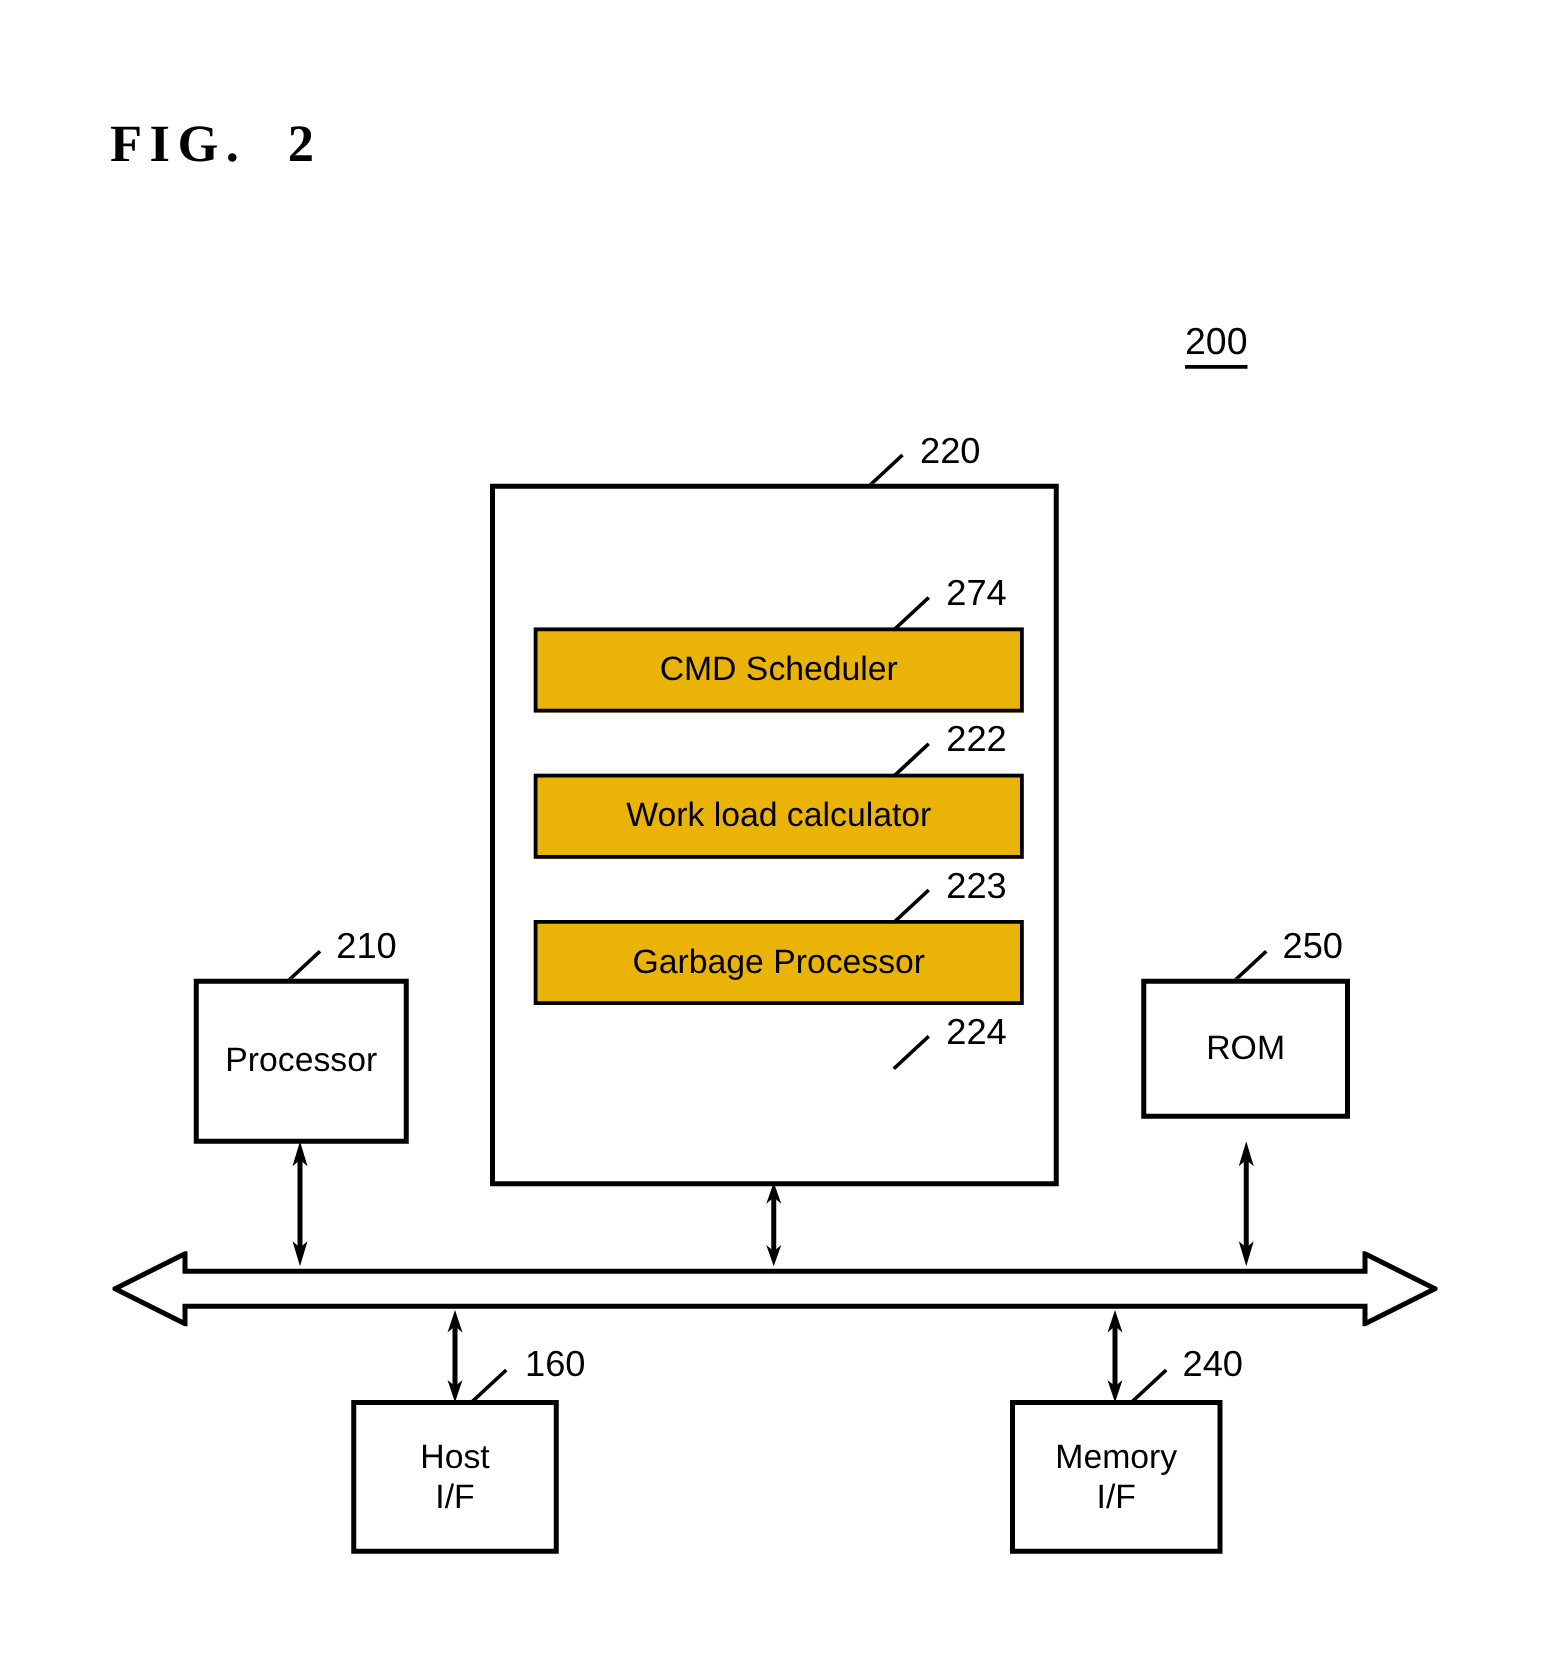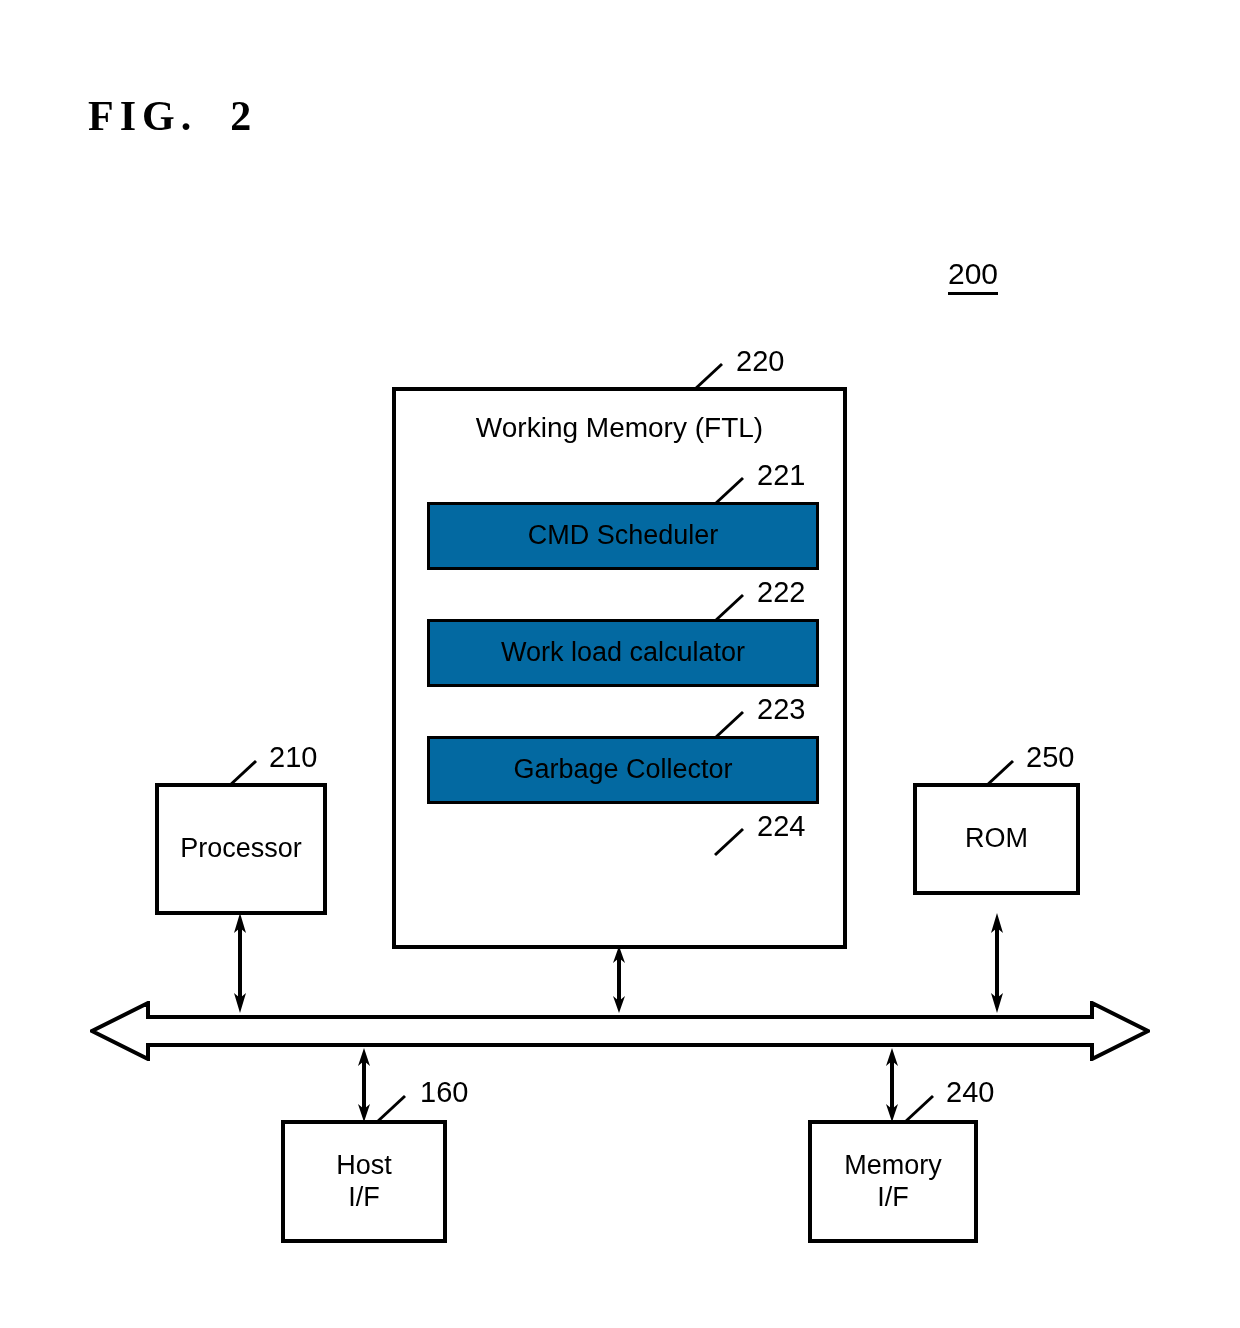--- a/index.html
+++ b/index.html
@@ -85,21 +85,21 @@
     font-size: 28px;
   }
 
   .ftl-module {
     position: absolute;
     left: 31px;
     width: 392px;
     height: 68px;
     box-sizing: border-box;
     border: 3px solid #000;
-    background: #0369a1;
+    background: #eab308;
     display: flex;
     align-items: center;
     justify-content: center;
     font-size: 27px;
   }
   #ftl-module-0 { top: 111px; }
   #ftl-module-1 { top: 228px; }
   #ftl-module-2 { top: 345px; }
   #ftl-module-3 { top: 462px; }
 
@@ -139,41 +139,40 @@
 
 <div class="ref" style="left:736px; top:347px;">220</div>
 <div class="leader" style="left:692px; top:360px;">
   <svg width="46" height="32" viewBox="0 0 46 32">
     <path d="M2 30 L30 4" stroke="#000" stroke-width="3" fill="none"></path>
   </svg>
 </div>
 
 <div class="box thick" id="working-memory-box">
 
-  <div id="working-memory-label">Working Memory (FTL)</div>
 
   
   <div class="ftl-module" id="ftl-module-0">
     <span>CMD Scheduler</span>
   </div>
 
   
   <div class="ftl-module" id="ftl-module-1">
     <span>Work load calculator</span>
   </div>
 
   
   <div class="ftl-module" id="ftl-module-2">
-    <span>Garbage Collector</span>
+    <span>Garbage Processor</span>
   </div>
 
   
 </div>
 
-<div class="ref" style="left:757px; top:461px;">221</div>
+<div class="ref" style="left:757px; top:461px;">274</div>
 <div class="leader" style="left:713px; top:474px;">
   <svg width="46" height="32" viewBox="0 0 46 32">
     <path d="M2 30 L30 4" stroke="#000" stroke-width="3" fill="none"></path>
   </svg>
 </div>
 
 <div class="ref" style="left:757px; top:578px;">222</div>
 <div class="leader" style="left:713px; top:591px;">
   <svg width="46" height="32" viewBox="0 0 46 32">
     <path d="M2 30 L30 4" stroke="#000" stroke-width="3" fill="none"></path>

